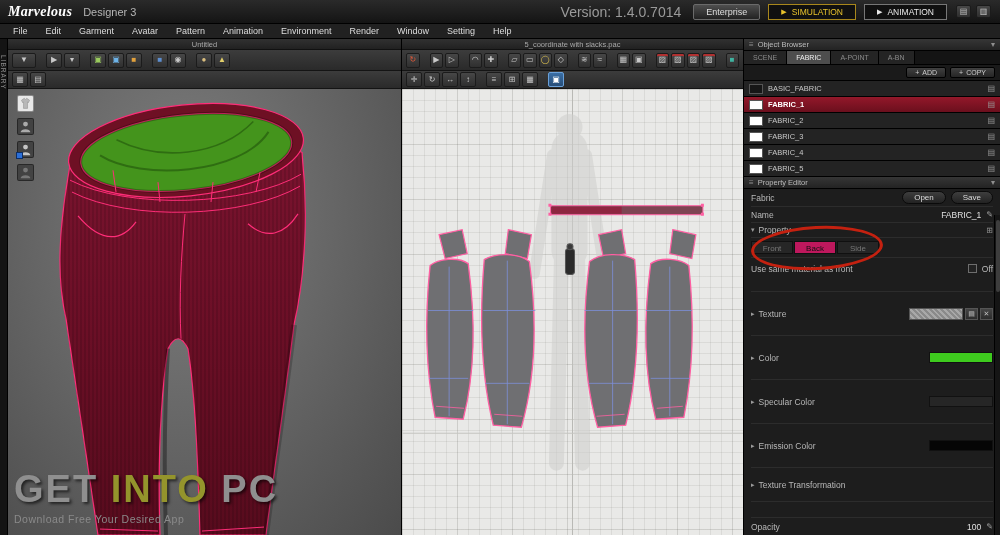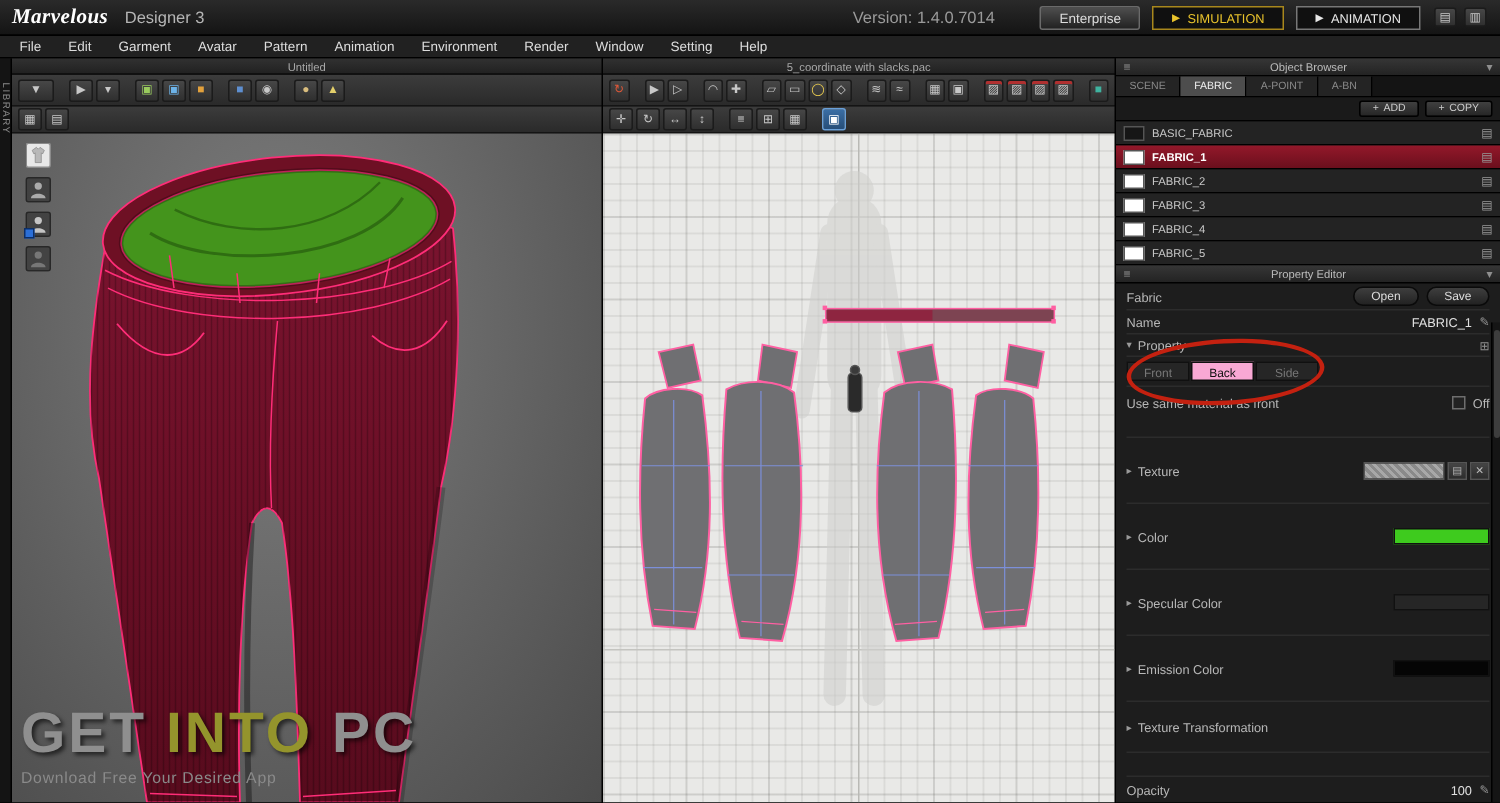--- a/index.html
+++ b/index.html
@@ -5,21 +5,21 @@
   * { margin:0; padding:0; box-sizing:border-box; }
   html,body { width:1000px; height:535px; overflow:hidden; background:#000; }
   body { font-family:"Liberation Sans",sans-serif; position:relative; color:#ccc; }
   .app { display:flex; flex-direction:column; width:1000px; height:535px; }
 
   
   .titlebar { height:24px; background:linear-gradient(#2a2a2a,#141414); display:flex; align-items:center; padding:0 8px; gap:8px; border-bottom:1px solid #000; }
   .app-name { font-family:Liberation Serif, serif; font-style:italic; font-weight:bold; color:#fff; font-size:14px; letter-spacing:.3px; }
   .app-name-light { color:#b5b5b5; font-size:11px; margin-left:3px; }
   .tb-spacer { flex:1; }
-  .version { font-size:11px; color:#9a9a9a; margin-right:22px;text-align:right; }
+  .version { font-size:14px; color:#9a9a9a; margin-right:4px;text-align:right; }
   .badge { font-size:9px; color:#ddd; background:linear-gradient(#4e4e4e,#222); border:1px solid #6a6a6a; padding:2px 12px; border-radius:2px; }
   .run-btn { font-size:8.5px; padding:2px 12px; display:flex; gap:5px; align-items:center; background:#101010; }
   .sim-btn { color:#e9c32c; border:1px solid #a8871c; }
   .anim-btn { color:#e8e8e8; border:1px solid #777; }
   .play-glyph { font-size:7px; }
   .titlebar-controls { display:flex; gap:3px; }
   .titlebar-controls .tbi { width:15px; height:13px; }
 
   
   .menubar { height:15px; background:#212121; display:flex; align-items:center; padding-left:4px; border-bottom:1px solid #000; }
@@ -54,21 +54,21 @@
       linear-gradient(rgba(90,90,85,.10) 1px, transparent 1px),
       linear-gradient(90deg, rgba(90,90,85,.10) 1px, transparent 1px),
       linear-gradient(rgba(90,90,85,.10) 1px, transparent 1px),
       linear-gradient(90deg, rgba(90,90,85,.10) 1px, transparent 1px);
     background-size:11px 11px, 11px 11px, 55px 55px, 55px 55px; }
   svg.fill { position:absolute; inset:0; width:100%; height:100%; }
 
   
   .right-panel { flex:1; background:#1d1d1d; display:flex; flex-direction:column; position:relative; min-height:0; }
   .sub-header { height:12px; background:linear-gradient(#363636,#232323); display:flex; align-items:center; font-size:7.5px; color:#bbb; border-bottom:1px solid #000; padding:0 5px; gap:4px; }
-  .sub-header .header-title { flex:1; text-align:center; }
+  .sub-header .header-title { flex:1; text-align:left; }
   .hdr-icon { font-size:8px; color:#8f8f8f; }
   .ob-tabs { height:14px; display:flex; background:#141414; border-bottom:1px solid #000; }
   .obtab { font-size:7px; color:#8a8a8a; padding:0 9px; line-height:14px; background:#242424; border-right:1px solid #000; }
   .obtab.active { background:#4d4d4d; color:#f0f0f0; }
   .addcopy { height:16px; display:flex; justify-content:flex-end; gap:4px; align-items:center; background:#1a1a1a; padding:0 5px; border-bottom:1px solid #000; }
   .mini-btn { font-size:7px; color:#ccc; background:linear-gradient(#404040,#262626); border:1px solid #000; padding:1px 8px; border-radius:2px; display:flex; gap:3px; align-items:center; }
   .fabric-list { height:96px; overflow:hidden; background:#1b1b1b; }
   .fabric-row { height:16px; display:flex; align-items:center; gap:5px; padding:0 5px; border-bottom:1px solid #000; background:#232323; }
   .fabric-row.selected { background:linear-gradient(#93182a,#6b0f1d); }
   .fabric-swatch { width:14px; height:10px; border:1px solid #555; flex:none; }
@@ -82,21 +82,21 @@
   .lbl { font-size:8.5px; color:#b8b8b8; }
   .val { font-size:8.5px; color:#e0e0e0; }
   .expander { font-size:7px; color:#9a9a9a; margin-right:4px; }
   .pencil { font-size:8px; color:#999; margin-left:5px; }
   .r-cat { height:18px; }
   .pill-btn { font-size:8px; color:#ddd; background:linear-gradient(#3e3e3e,#222); border:1px solid #0a0a0a; padding:1px 11px; border-radius:8px; margin-left:5px; }
   .r-name { height:16px; }
   .r-material { height:15px; }
   .r-tabs { height:20px; position:relative; display:flex; align-items:center; }
   .mtab { width:42px; text-align:center; font-size:8px; line-height:13px; height:13px; background:#262626; color:#777; border:1px solid #101010; margin-right:1px; }
-  .mtab.active { background:#f9a8d4; color:#111; }
+  .mtab.active { background:#be185d; color:#111; }
   .annotation-circle { position:absolute; left:0px; top:-12px; width:132px; height:44px; border:3px solid #c42110; border-radius:50%; transform:rotate(-3deg); pointer-events:none; z-index:6; }
   .r-same { height:34px; align-items:flex-start; padding-top:6px; }
   .checkbox { width:9px; height:9px; border:1px solid #6e6e6e; background:#222; margin-right:5px; display:inline-block; }
   .r-section { height:44px; }
   .r-transform { height:34px; }
   .swatch { width:64px; height:11px; border:1px solid #111; }
   .texture-field { width:54px; height:12px; border:1px solid #555; background:repeating-linear-gradient(45deg,#8a8a8a 0 2px,#a8a8a8 2px 4px); }
   .sq-btn { width:13px; height:12px; margin-left:2px; background:linear-gradient(#454545,#2c2c2c); border:1px solid #555; color:#bbb; font-size:7px; display:inline-flex; align-items:center; justify-content:center; }
   .pe-spacer { flex:1; border-bottom:none; }
   .r-opacity { height:18px; border-top:1px solid #2c2c2c; border-bottom:none; }

